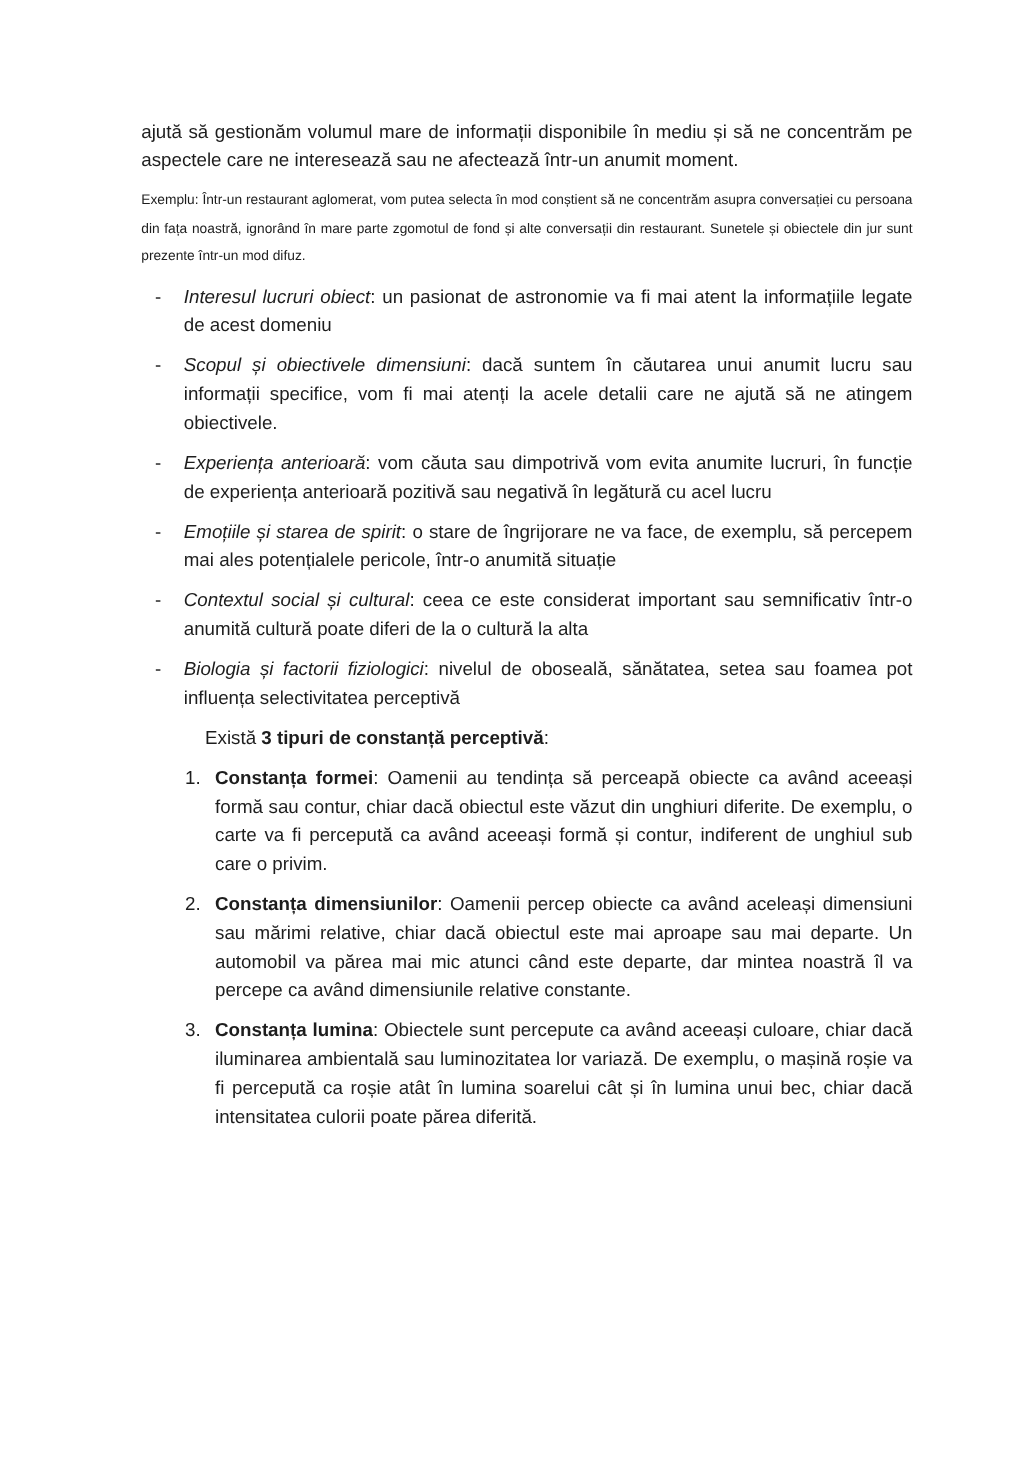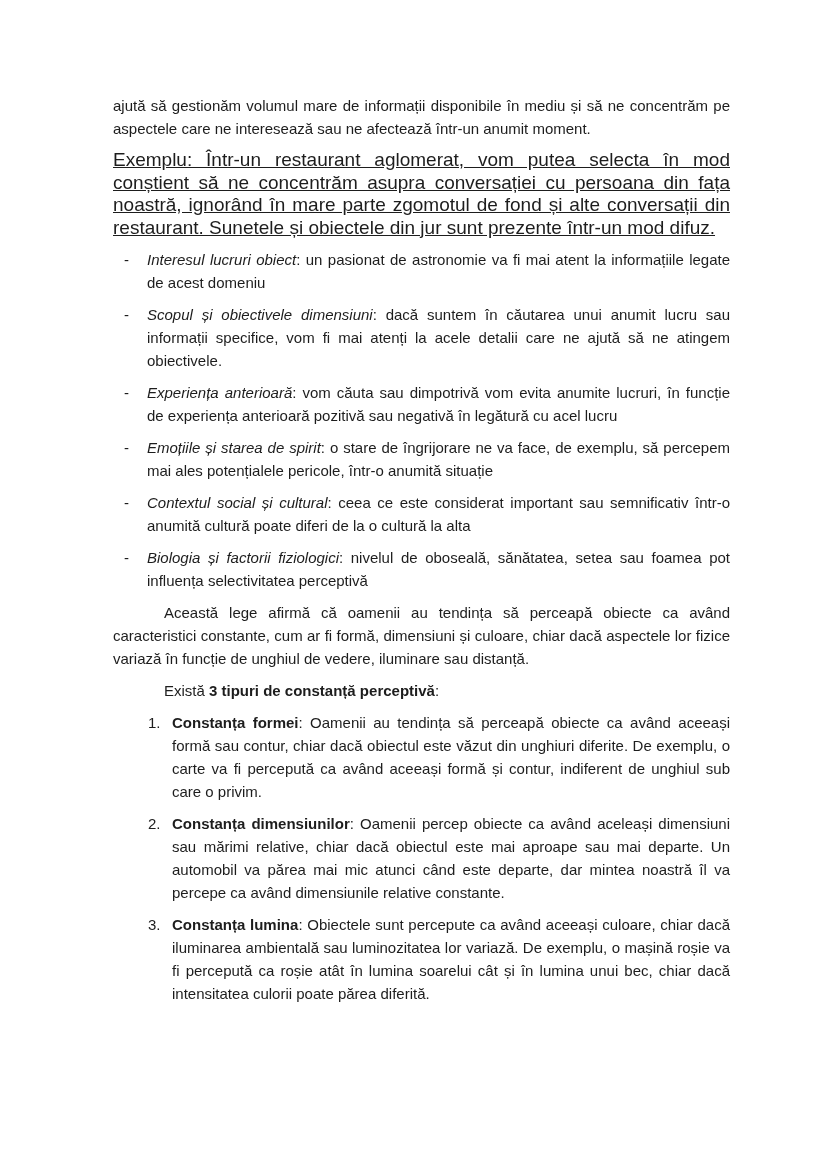--- a/index.html
+++ b/index.html
@@ -22,23 +22,22 @@
     font-family: "Liberation Sans", "DejaVu Sans", sans-serif;
     font-size: 15px;
     line-height: 23px;
     color: #1d1d1d;
     text-align: justify;
   }
   .content p { margin: 0 0 9px 16px; }
 
   .example {
     margin: 0 0 9px 48px;
-    font-size: 19px;
+    font-size: 11px;
     line-height: 22.5px;
-    text-decoration: underline;
   }
 
   ul.bullet-list, ol.num-list {
     list-style: none;
     margin: 0;
     padding: 0;
   }
   li.bullet-item {
     position: relative;
     margin: 0 0 9px 0;
@@ -113,21 +112,20 @@
         <span class="dash">-</span>
         <span class="lead-italic">Contextul social și cultural</span><span>: ceea ce este considerat important sau semnificativ într-o anumită cultură poate diferi de la o cultură la alta</span>
       </li>
       <li class="bullet-item">
         <span class="dash">-</span>
         <span class="lead-italic">Biologia și factorii fiziologici</span><span>: nivelul de oboseală, sănătatea, setea sau foamea pot influența selectivitatea perceptivă</span>
       </li>
     </ul>
 
 
-    <p class="law-paragraph">Această lege afirmă că oamenii au tendința să perceapă obiecte ca având caracteristici constante, cum ar fi formă, dimensiuni și culoare, chiar dacă aspectele lor fizice variază în funcție de unghiul de vedere, iluminare sau distanță.</p>
 
     <p class="types-intro">
       <span>Există </span><span class="bold-run">3 tipuri de constanță perceptivă</span><span>:</span>
     </p>
 
     <ol class="num-list">
       <li class="num-item">
         <span class="num">1.</span>
         <span class="bold-run">Constanța formei</span><span>: Oamenii au tendința să perceapă obiecte ca având aceeași formă sau contur, chiar dacă obiectul este văzut din unghiuri diferite. De exemplu, o carte va fi percepută ca având aceeași formă și contur, indiferent de unghiul sub care o privim.</span>
       </li>

